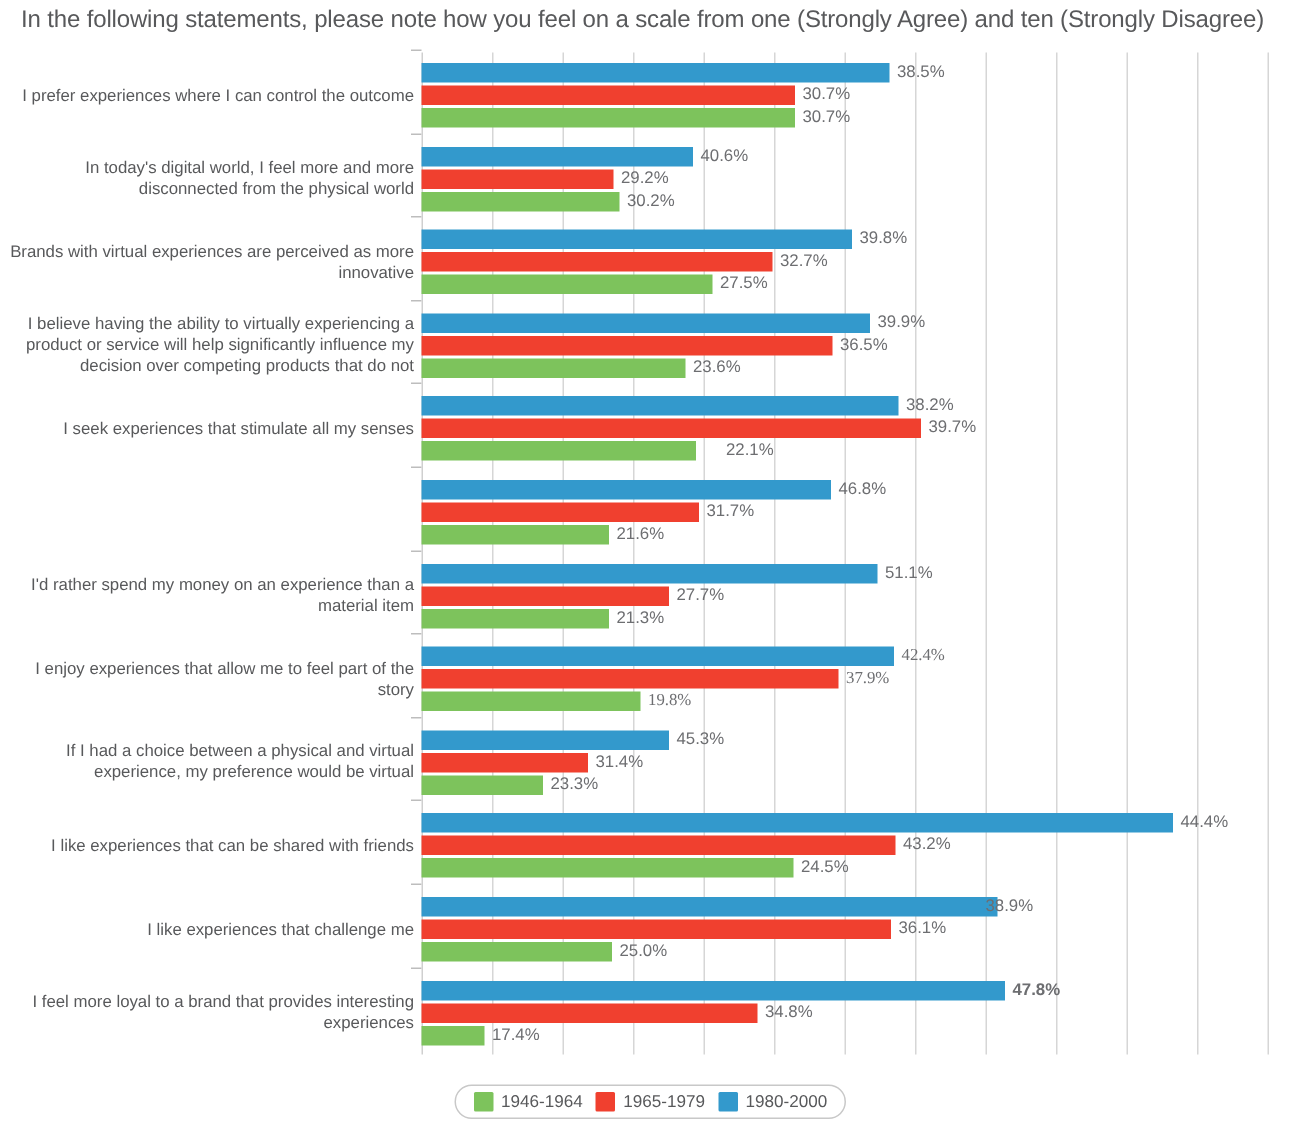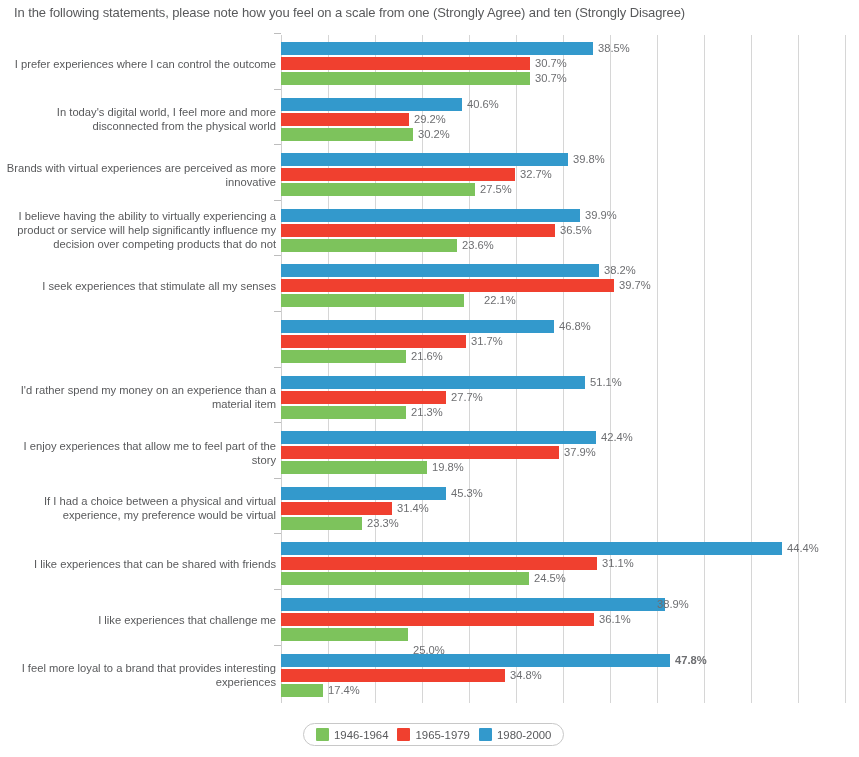--- a/index.html
+++ b/index.html
@@ -15,24 +15,25 @@
     height: 757px;
     background: #ffffff;
     overflow: hidden;
   }
   
   #chart-title {
     position: absolute;
     left: 14px;
     top: 5px;
     width: 820px;
-    font-size: 13px;
+    font-size: 16px;
     color: #58595b;
     letter-spacing: -0.1px;
     white-space: nowrap;
+    text-align: center;
   }
   
   #plot {
     position: absolute;
     left: 281px;
     top: 35px;
     width: 578px;
     height: 668px;
   }
   #gridlines {
@@ -225,51 +226,51 @@
           <div class="val" style="top: 30px; left: 130px;">21.6%</div>
         </div>
         <div class="row" style="top: 340.6px; height: 43px;">
           <div class="bar s-1980" title="I'd rather spend my money on an experience than a material item — 1980-2000: 51.1%" style="top: 0px; width: 304px; background: rgb(51, 153, 204);"></div>
           <div class="val" style="top: 0px; left: 309px;">51.1%</div>
           <div class="bar s-1965" title="I'd rather spend my money on an experience than a material item — 1965-1979: 27.7%" style="top: 15px; width: 165px; background: rgb(240, 64, 47);"></div>
           <div class="val" style="top: 15px; left: 170px;">27.7%</div>
           <div class="bar s-1946" title="I'd rather spend my money on an experience than a material item — 1946-1964: 21.3%" style="top: 30px; width: 125px; background: rgb(125, 195, 92);"></div>
           <div class="val" style="top: 30px; left: 130px;">21.3%</div>
         </div>
-        <div class="row" style="top: 396.2px; height: 43px;">
+        <div class="row" style="top: 396.2px; height: 43px; font-family: Liberation Serif, serif;">
           <div class="bar s-1980" title="I enjoy experiences that allow me to feel part of the story — 1980-2000: 42.4%" style="top: 0px; width: 315px; background: rgb(51, 153, 204);"></div>
           <div class="val" style="top: 0px; left: 320px;">42.4%</div>
           <div class="bar s-1965" title="I enjoy experiences that allow me to feel part of the story — 1965-1979: 37.9%" style="top: 15px; width: 278px; background: rgb(240, 64, 47);"></div>
           <div class="val" style="top: 15px; left: 283px;">37.9%</div>
           <div class="bar s-1946" title="I enjoy experiences that allow me to feel part of the story — 1946-1964: 19.8%" style="top: 30px; width: 146px; background: rgb(125, 195, 92);"></div>
           <div class="val" style="top: 30px; left: 151px;">19.8%</div>
         </div>
         <div class="row" style="top: 451.8px; height: 43px;">
           <div class="bar s-1980" title="If I had a choice between a physical and virtual experience, my preference would be virtual — 1980-2000: 45.3%" style="top: 0px; width: 165px; background: rgb(51, 153, 204);"></div>
           <div class="val" style="top: 0px; left: 170px;">45.3%</div>
           <div class="bar s-1965" title="If I had a choice between a physical and virtual experience, my preference would be virtual — 1965-1979: 31.4%" style="top: 15px; width: 111px; background: rgb(240, 64, 47);"></div>
           <div class="val" style="top: 15px; left: 116px;">31.4%</div>
           <div class="bar s-1946" title="If I had a choice between a physical and virtual experience, my preference would be virtual — 1946-1964: 23.3%" style="top: 30px; width: 81px; background: rgb(125, 195, 92);"></div>
           <div class="val" style="top: 30px; left: 86px;">23.3%</div>
         </div>
         <div class="row" style="top: 507.4px; height: 43px;">
           <div class="bar s-1980" title="I like experiences that can be shared with friends — 1980-2000: 44.4%" style="top: 0px; width: 501px; background: rgb(51, 153, 204);"></div>
           <div class="val" style="top: 0px; left: 506px;">44.4%</div>
           <div class="bar s-1965" title="I like experiences that can be shared with friends — 1965-1979: 31.1%" style="top: 15px; width: 316px; background: rgb(240, 64, 47);"></div>
-          <div class="val" style="top: 15px; left: 321px;">31.1%</div>
+          <div class="val" style="top: 15px; left: 321px;">43.2%</div>
           <div class="bar s-1946" title="I like experiences that can be shared with friends — 1946-1964: 24.5%" style="top: 30px; width: 248px; background: rgb(125, 195, 92);"></div>
           <div class="val" style="top: 30px; left: 253px;">24.5%</div>
         </div>
         <div class="row" style="top: 563px; height: 43px;">
           <div class="bar s-1980" title="I like experiences that challenge me — 1980-2000: 38.9%" style="top: 0px; width: 384px; background: rgb(51, 153, 204);"></div>
           <div class="val" style="top: 0px; left: 376px;">38.9%</div>
           <div class="bar s-1965" title="I like experiences that challenge me — 1965-1979: 36.1%" style="top: 15px; width: 313px; background: rgb(240, 64, 47);"></div>
           <div class="val" style="top: 15px; left: 318px;">36.1%</div>
           <div class="bar s-1946" title="I like experiences that challenge me — 1946-1964: 25.0%" style="top: 30px; width: 127px; background: rgb(125, 195, 92);"></div>
-          <div class="val" style="top: 46px; left: 132px;">25.0%</div>
+          <div class="val" style="top: 30px; left: 132px;">25.0%</div>
         </div>
         <div class="row" style="top: 618.6px; height: 43px;">
           <div class="bar s-1980" title="I feel more loyal to a brand that provides interesting experiences — 1980-2000: 47.8%" style="top: 0px; width: 389px; background: rgb(51, 153, 204);"></div>
           <div class="val" style="top: 0px; left: 394px; font-weight: bold;">47.8%</div>
           <div class="bar s-1965" title="I feel more loyal to a brand that provides interesting experiences — 1965-1979: 34.8%" style="top: 15px; width: 224px; background: rgb(240, 64, 47);"></div>
           <div class="val" style="top: 15px; left: 229px;">34.8%</div>
           <div class="bar s-1946" title="I feel more loyal to a brand that provides interesting experiences — 1946-1964: 17.4%" style="top: 30px; width: 42px; background: rgb(125, 195, 92);"></div>
           <div class="val" style="top: 30px; left: 47px;">17.4%</div>
         </div>
       </div>

